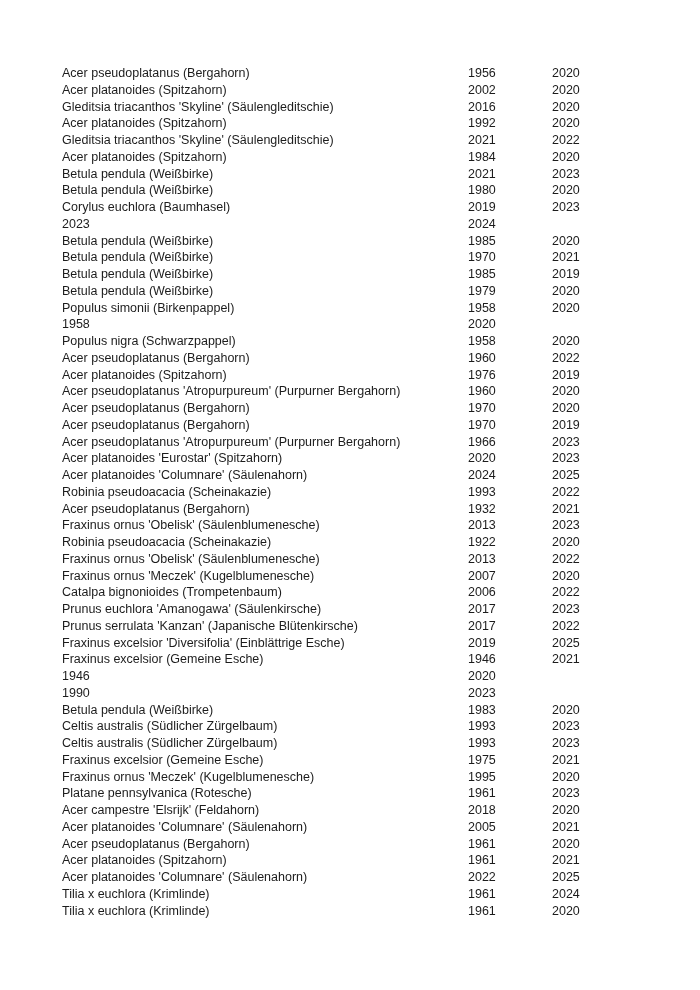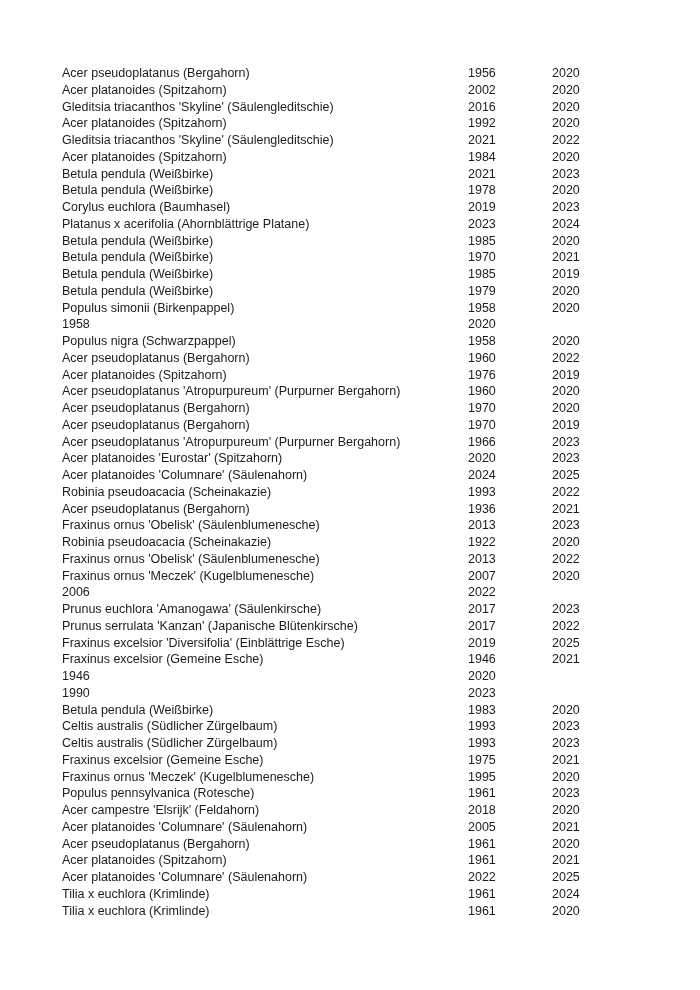--- a/index.html
+++ b/index.html
@@ -79,30 +79,29 @@
         <span class="year y1">1984</span>
         <span class="year y2">2020</span>
       </div>
       <div class="row">
         <span class="name">Betula pendula (Weißbirke)</span>
         <span class="year y1">2021</span>
         <span class="year y2">2023</span>
       </div>
       <div class="row">
         <span class="name">Betula pendula (Weißbirke)</span>
-        <span class="year y1">1978</span>
+        <span class="year y1">1980</span>
         <span class="year y2">2020</span>
       </div>
       <div class="row">
         <span class="name">Corylus euchlora (Baumhasel)</span>
         <span class="year y1">2019</span>
         <span class="year y2">2023</span>
       </div>
       <div class="row">
-        <span class="name">Platanus x acerifolia (Ahornblättrige Platane)</span>
         <span class="year y1">2023</span>
         <span class="year y2">2024</span>
       </div>
       <div class="row">
         <span class="name">Betula pendula (Weißbirke)</span>
         <span class="year y1">1985</span>
         <span class="year y2">2020</span>
       </div>
       <div class="row">
         <span class="name">Betula pendula (Weißbirke)</span>
@@ -173,21 +172,21 @@
         <span class="year y1">2024</span>
         <span class="year y2">2025</span>
       </div>
       <div class="row">
         <span class="name">Robinia pseudoacacia (Scheinakazie)</span>
         <span class="year y1">1993</span>
         <span class="year y2">2022</span>
       </div>
       <div class="row">
         <span class="name">Acer pseudoplatanus (Bergahorn)</span>
-        <span class="year y1">1936</span>
+        <span class="year y1">1932</span>
         <span class="year y2">2021</span>
       </div>
       <div class="row">
         <span class="name">Fraxinus ornus 'Obelisk' (Säulenblumenesche)</span>
         <span class="year y1">2013</span>
         <span class="year y2">2023</span>
       </div>
       <div class="row">
         <span class="name">Robinia pseudoacacia (Scheinakazie)</span>
         <span class="year y1">1922</span>
@@ -197,20 +196,21 @@
         <span class="name">Fraxinus ornus 'Obelisk' (Säulenblumenesche)</span>
         <span class="year y1">2013</span>
         <span class="year y2">2022</span>
       </div>
       <div class="row">
         <span class="name">Fraxinus ornus 'Meczek' (Kugelblumenesche)</span>
         <span class="year y1">2007</span>
         <span class="year y2">2020</span>
       </div>
       <div class="row">
+        <span class="name">Catalpa bignonioides (Trompetenbaum)</span>
         <span class="year y1">2006</span>
         <span class="year y2">2022</span>
       </div>
       <div class="row">
         <span class="name">Prunus euchlora 'Amanogawa' (Säulenkirsche)</span>
         <span class="year y1">2017</span>
         <span class="year y2">2023</span>
       </div>
       <div class="row">
         <span class="name">Prunus serrulata 'Kanzan' (Japanische Blütenkirsche)</span>
@@ -254,21 +254,21 @@
         <span class="name">Fraxinus excelsior (Gemeine Esche)</span>
         <span class="year y1">1975</span>
         <span class="year y2">2021</span>
       </div>
       <div class="row">
         <span class="name">Fraxinus ornus 'Meczek' (Kugelblumenesche)</span>
         <span class="year y1">1995</span>
         <span class="year y2">2020</span>
       </div>
       <div class="row">
-        <span class="name">Populus pennsylvanica (Rotesche)</span>
+        <span class="name">Platane pennsylvanica (Rotesche)</span>
         <span class="year y1">1961</span>
         <span class="year y2">2023</span>
       </div>
       <div class="row">
         <span class="name">Acer campestre 'Elsrijk' (Feldahorn)</span>
         <span class="year y1">2018</span>
         <span class="year y2">2020</span>
       </div>
       <div class="row">
         <span class="name">Acer platanoides 'Columnare' (Säulenahorn)</span>

